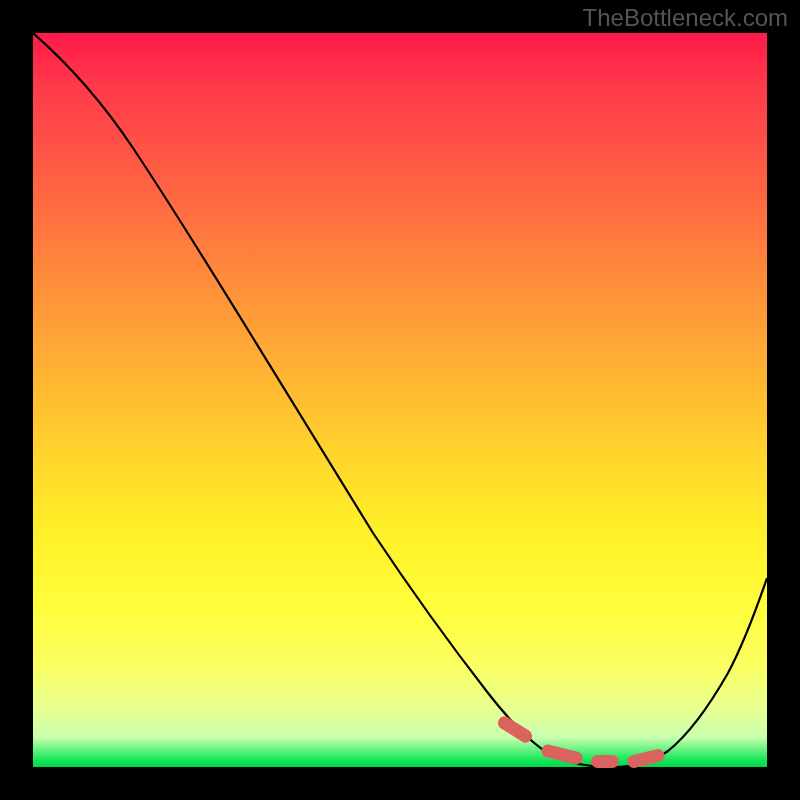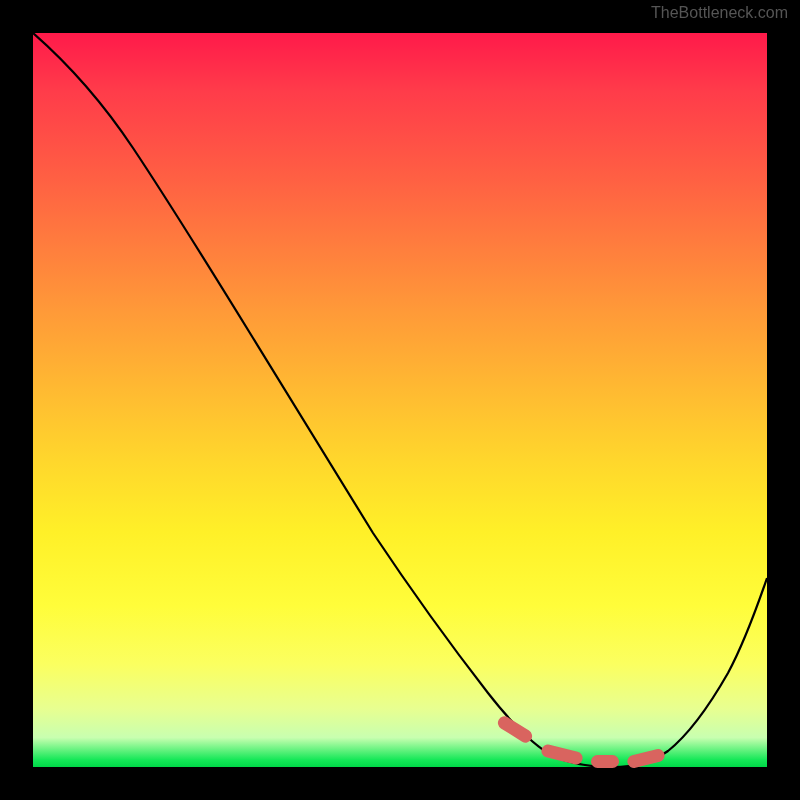--- a/index.html
+++ b/index.html
@@ -9,21 +9,21 @@
       background: #000;
       font-family: Arial, sans-serif;
       position: relative;
       overflow: hidden;
     }
     .watermark {
       position: absolute;
       top: 4px;
       right: 12px;
       color: #555;
-      font-size: 16px;
+      font-size: 24px;
       font-weight: 500;
       z-index: 10;
     }
     .plot-area {
       position: absolute;
       left: 33px;
       top: 33px;
       width: 734px;
       height: 734px;
       background: linear-gradient(to bottom,

